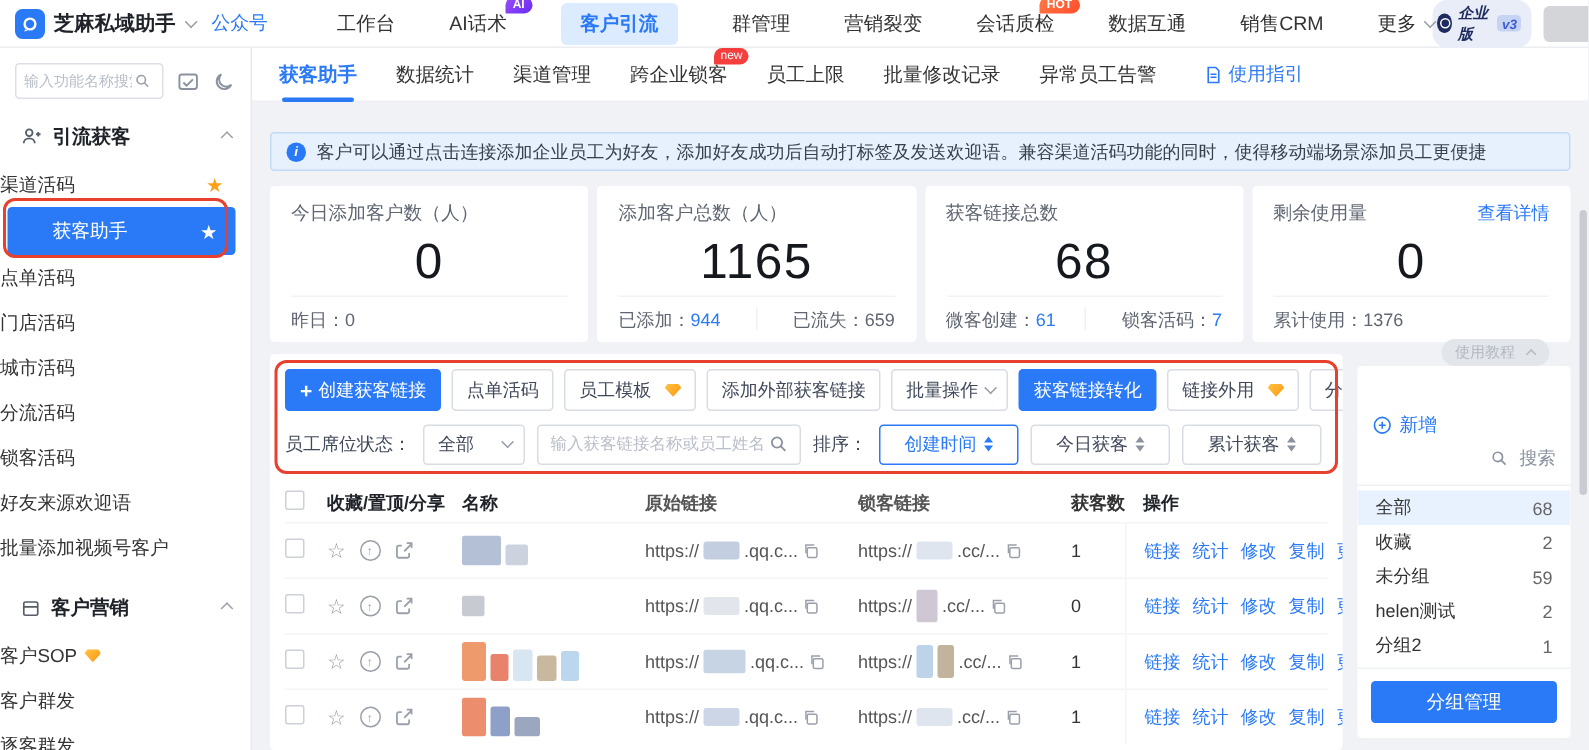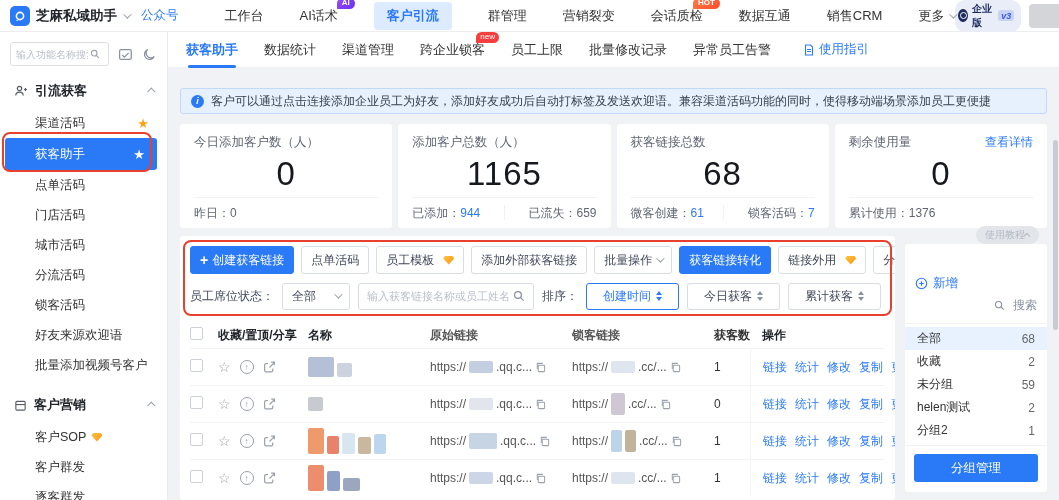--- a/index.html
+++ b/index.html
@@ -19,35 +19,35 @@
   .topnav-item { position:relative; font-size:13px; color:#333; white-space:nowrap; cursor:pointer; }
   .topnav-item.active { background:#dcebff; color:#2a7af7; font-weight:bold; padding:5px 13px; border-radius:4px; }
   .topnav-item .mini-badge { position:absolute; top:-9px; right:-17px; color:#fff; font-size:8px; font-weight:bold; padding:1.5px 5px; border-radius:8px 8px 8px 1px; line-height:1; }
   .mini-badge.ai { background:linear-gradient(135deg,#9a4df5,#6a2cf5); }
   .mini-badge.hot { background:linear-gradient(135deg,#ff7a45,#ff4d2c); }
   .topnav-item.more { display:flex; align-items:center; gap:5px; }
   .top-right { margin-left:auto; display:flex; align-items:center; gap:8px; }
   .plan-pill { display:flex; align-items:center; gap:4px; background:#e9edf8; border-radius:10px; padding:2px 7px 2px 3px; }
   .plan-logo { width:13px; height:13px; border-radius:50%; background:#1d2b5e; display:flex; align-items:center; justify-content:center; }
   .plan-logo span { width:7px; height:7px; border:1.5px solid #fff; border-radius:50%; display:block; }
-  .plan-name { color:#1d2b5e; font-size:10px; font-weight:bold; }
+  .plan-name { color:#1d2b5e; font-size:10px; font-weight:bold; font-style:italic; }
   .plan-ver { background:#c6d3f2; color:#3b5bdb; font-size:9px; font-weight:bold; font-style:italic; padding:0.5px 3px; border-radius:3px; }
   .avatar { width:54px; height:24px; background:#d3d5d9; border-radius:4px; }
 
   .body-row { display:flex; height:468px; }
 
   
   .sidebar { width:168px; background:#fff; border-right:1px solid #e8eaed; padding-top:10px; position:relative; flex:none; overflow:hidden; }
   .sb-search-row { display:flex; align-items:center; gap:9px; padding:0 10px; }
   .sb-search { width:100px; height:24px; border:1px solid #dcdfe5; border-radius:3px; display:flex; align-items:center; padding:0 5px; gap:2px; }
   .sb-search input { border:none; outline:none; width:72px; font-size:10px; color:#666; font-family:inherit; }
   .sb-search input::placeholder { color:#b9bec9; }
   .sb-section-head { display:flex; align-items:center; gap:7px; padding:16px 12px 8px 14px; }
   .sb-section-title { font-size:13px; font-weight:bold; color:#1f2329; flex:1; }
-  .sb-item { height:30px; display:flex; align-items:center; padding-left:35px; font-size:12.5px; color:#333; position:relative; cursor:pointer; }
+  .sb-item { height:30px; display:flex; align-items:center; font-size:12.5px; color:#333; position:relative; cursor:pointer; }
   .sb-item .star { position:absolute; right:18px; color:#ffa116; font-size:13px; line-height:1; }
   .sb-item.active { background:#2a7af7; color:#fff; margin:0 10px 0 5px; padding-left:30px; border-radius:3px; height:32px; }
   .sb-item.active .star { color:#fff; right:12px; }
   .gem { display:inline-block; width:11px; height:9px; background:linear-gradient(135deg,#ffc53d,#ff9416); clip-path:polygon(20% 0,80% 0,100% 33%,50% 100%,0 33%); margin-left:5px; flex:none; }
   .annotation { position:absolute; border:2px solid #e8402e; border-radius:8px; pointer-events:none; z-index:6; }
   .sb-annotation { left:2px; top:100px; width:150px; height:40px; }
 
   
   .main-col { flex:1; display:flex; flex-direction:column; min-width:0; }
   .tabbar { height:36px; background:#fff; display:flex; align-items:center; gap:26px; padding:0 18px; border-bottom:1px solid #eef0f3; }
@@ -105,21 +105,21 @@
   .trow.thead .c-act { border-left:none; }
   .c-act a { color:#2a7af7; text-decoration:none; white-space:nowrap; cursor:pointer; }
   .checkbox { width:13px; height:13px; border:1px solid #ccd0d7; border-radius:2px; background:#fff; display:inline-block; cursor:pointer; }
   .row-star { font-size:14px; color:#9aa0aa; cursor:pointer; line-height:1; }
   .circle-up { width:14px; height:14px; border:1px solid #9aa0aa; border-radius:50%; display:flex; align-items:center; justify-content:center; font-size:8px; color:#9aa0aa; cursor:pointer; }
   .redact { display:inline-block; border-radius:2px; flex:none; }
   .r-sm { width:24px; height:12px; background:#d3dbe7; }
 
   
   .groups-wrap { width:142px; flex:none; position:relative; padding-top:8px; display:flex; flex-direction:column; margin-bottom:8px; }
-  .collapse-pill { position:absolute; top:-10px; right:8px; background:#e2e5ea; color:#b3b8c2; font-size:10px; padding:2px 9px; border-radius:9px; display:flex; align-items:center; gap:0; cursor:pointer; white-space:nowrap; }
+  .collapse-pill { position:absolute; top:-10px; right:14px; background:#e2e5ea; color:#b3b8c2; font-size:10px; padding:2px 9px; border-radius:9px; display:flex; align-items:center; gap:9px; cursor:pointer; white-space:nowrap; }
   .collapse-pill .caret { border-color:#b3b8c2; width:5px; height:5px; }
   .groups-panel { background:#fff; border-radius:3px; flex:1; display:flex; flex-direction:column; overflow:hidden; }
   .g-head { display:flex; align-items:center; justify-content:space-between; padding:9px 10px; border-bottom:1px solid #f0f2f5; }
   .g-add { display:flex; align-items:center; gap:5px; color:#2a7af7; font-size:12.5px; cursor:pointer; }
   .g-search { display:flex; align-items:center; gap:8px; color:#8a919f; font-size:12px; cursor:pointer;margin-top:44px; }
   .g-list { flex:1; padding-top:3px; overflow:hidden; }
   .g-item { height:23px; display:flex; align-items:center; justify-content:space-between; padding:0 12px; font-size:12px; color:#333; cursor:pointer; }
   .g-item.active { background:#e8f2fe; }
   .g-count { color:#666; }
   .g-foot { padding:8px 9px 10px; border-top:1px solid #f0f2f5; }

